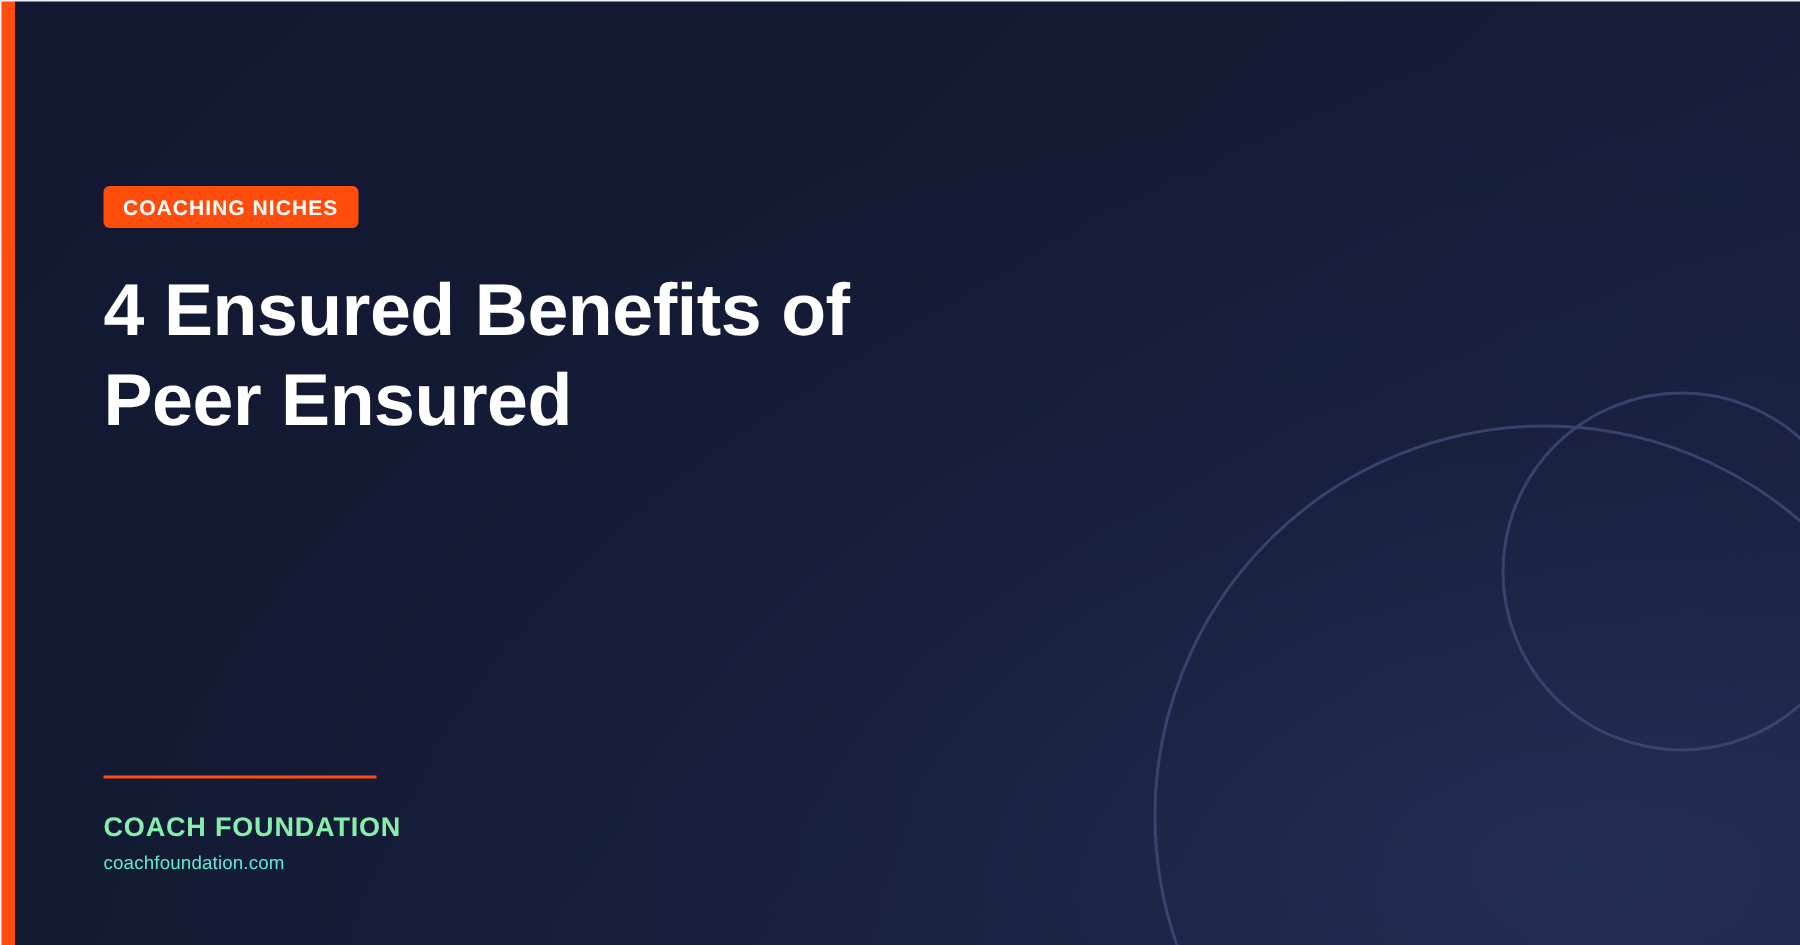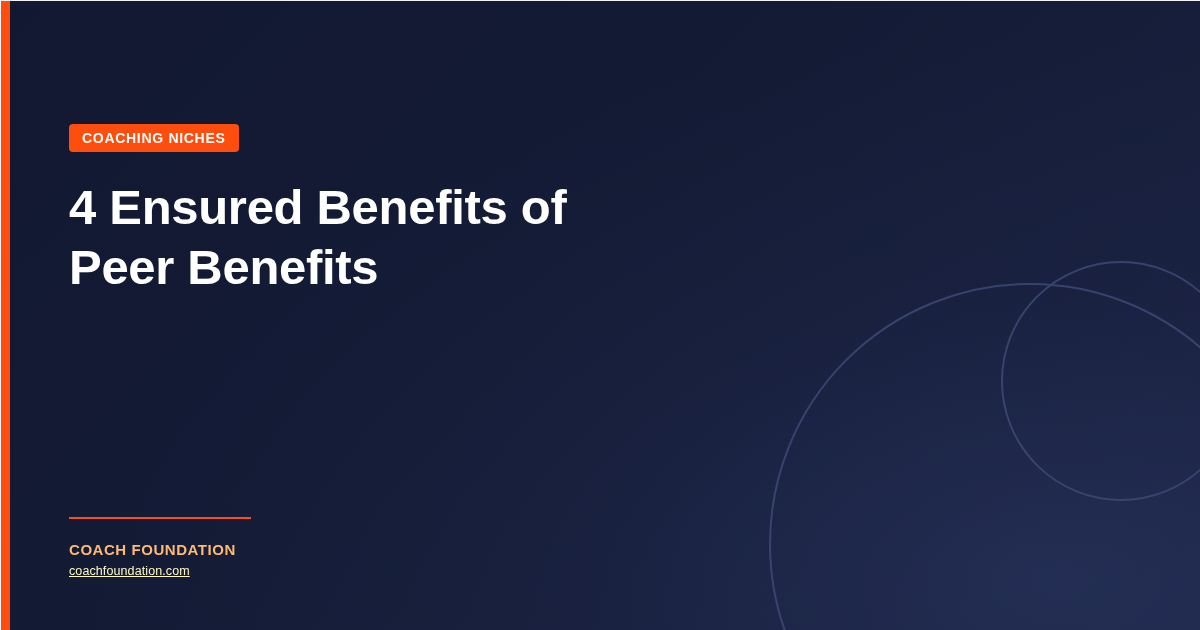--- a/index.html
+++ b/index.html
@@ -117,34 +117,33 @@
     top: 517px;
     width: 400px;
   }
   .footer-rule {
     width: 182px;
     height: 2px;
     background: #ff4d0d;
   }
   .brand-name {
     margin-top: 22px;
-    color: #fdba74;
-    font-size: 15px;
+    color: #86efac;
+    font-size: 18px;
     font-weight: bold;
     letter-spacing: 0.55px;
     line-height: 1.2;
   }
   .brand-url {
     margin-top: 4px;
-    color: #fef9c3;
+    color: #5eead4;
     font-size: 12.5px;
     font-weight: normal;
     letter-spacing: 0.1px;
     line-height: 1.3;
-    text-decoration: underline;
   }
 </style>
 </head>
 <body>
 
 <div class="canvas">
 
   <div class="bg-gradient"></div>
 
   <div class="deco">
@@ -157,21 +156,21 @@
   <div class="accent-bar"></div>
   <div class="edge-left"></div>
   <div class="edge-top"></div>
 
   <div class="content">
 
     <div class="category-badge">COACHING NICHES</div>
 
     <h1 class="page-title">
       <span class="title-line">4 Ensured Benefits of</span>
-      <span class="title-line">Peer Benefits</span>
+      <span class="title-line">Peer Ensured</span>
     </h1>
 
     <div class="footer">
       <div class="footer-rule"></div>
       <div class="brand-name">COACH FOUNDATION</div>
       <div class="brand-url">coachfoundation.com</div>
     </div>
 
   </div>
 </div>

